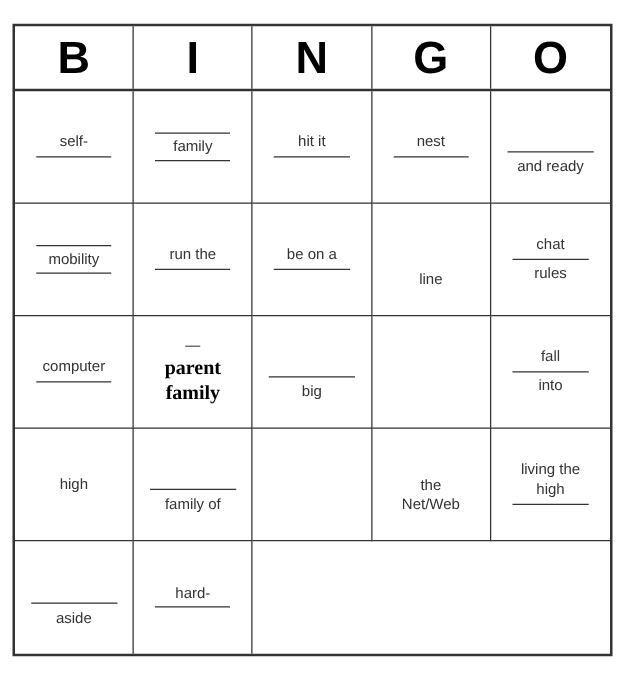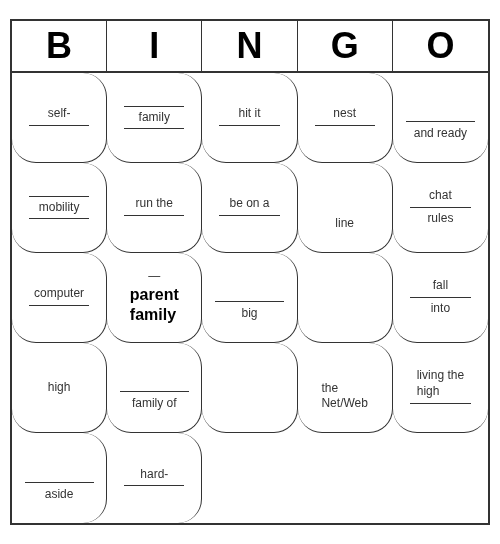--- a/index.html
+++ b/index.html
@@ -38,38 +38,39 @@
     .cell {
       border-right: 1px solid #333;
       border-bottom: 1px solid #333;
       min-height: 90px;
       display: flex;
       flex-direction: column;
       justify-content: center;
       align-items: center;
       padding: 6px 4px;
       position: relative;
-      border-radius: 24px;
+      text-align: center;
     }
     .cell:nth-child(5n) { border-right: none; }
     .cell:nth-child(n+21) { border-bottom: none; }
     .cell-line {
       width: 70%;
       border-bottom: 1px solid #333;
       margin: 3px auto;
     }
     .cell-main {
       font-size: 12px;
       color: #333;
       line-height: 1.3;
     }
     .cell-large {
       font-size: 16px;
       font-weight: bold;
       line-height: 1.3;
+      font-family: Liberation Serif, serif;
     }
     .align-bottom { justify-content: flex-end; padding-bottom: 20px; }
   </style>
 </head>
 <body>
 
 <div class="bingo-card">
   <div class="bingo-header">
     <div class="bingo-header-cell">B</div>
     <div class="bingo-header-cell">I</div>

